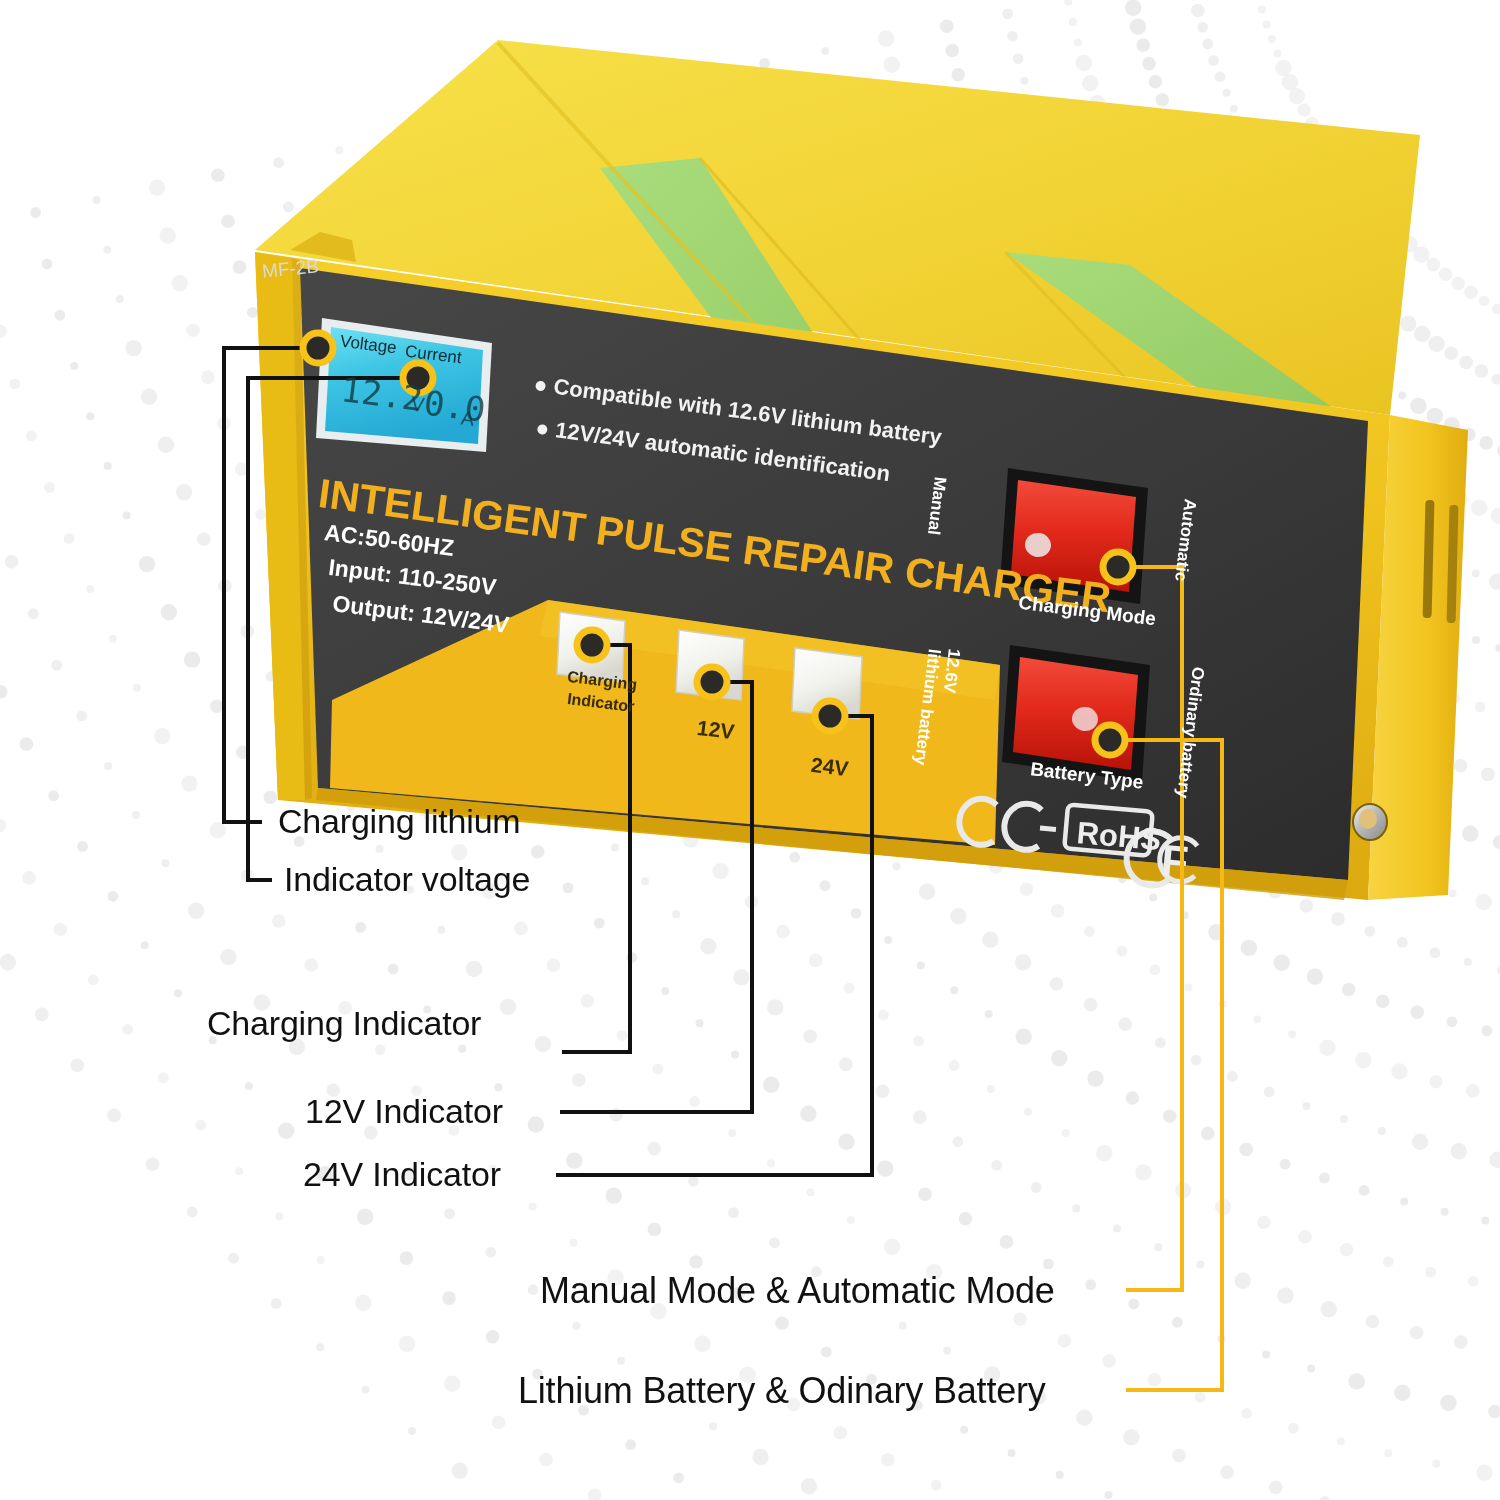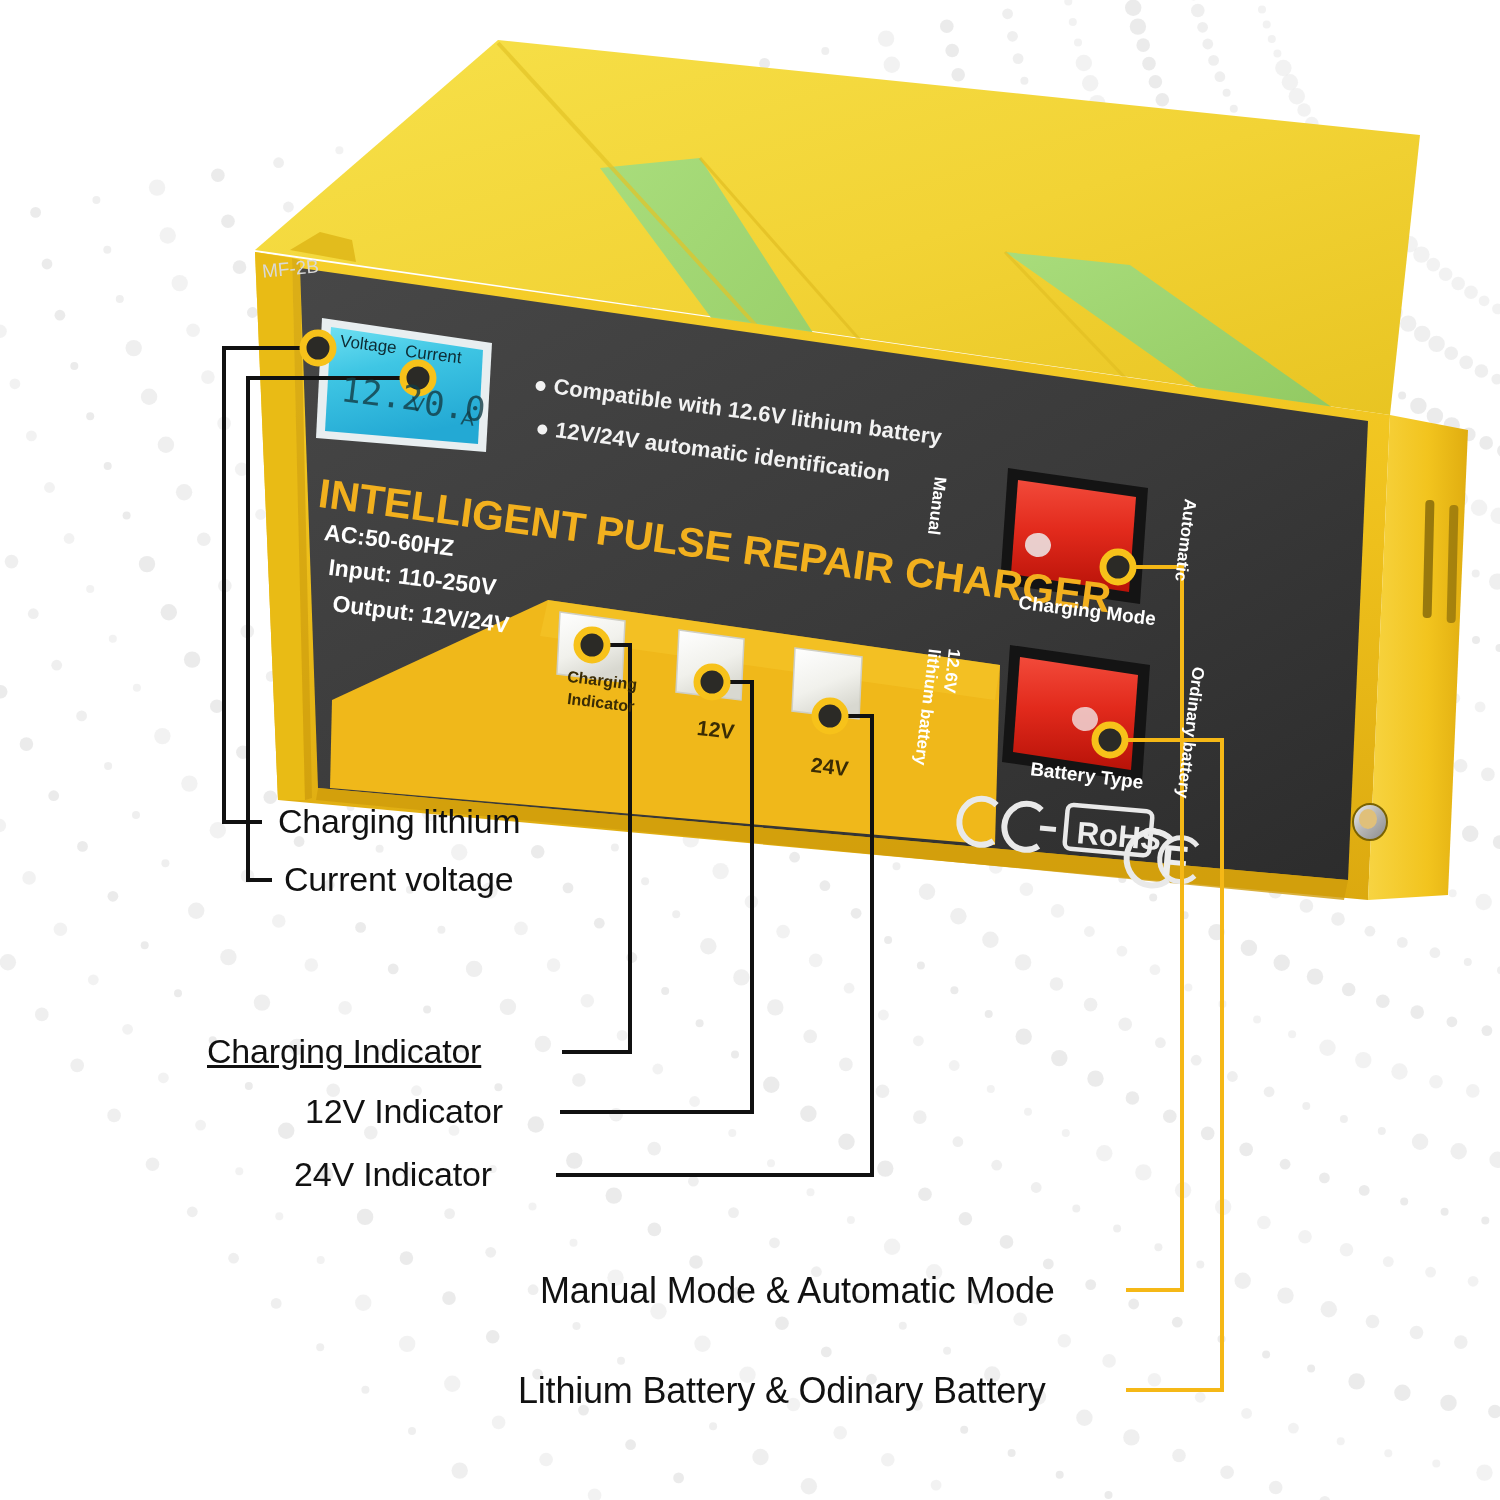--- a/index.html
+++ b/index.html
@@ -1164,25 +1164,25 @@
   <div class="devtext sw-label" style="left:1030px;top:765px;transform:rotate(7deg);">Battery Type</div>
 
   <div class="devtext side-label" style="left:950px;top:478px;transform:rotate(97deg);transform-origin:left top;">Manual</div>
   <div class="devtext side-label" style="left:1200px;top:500px;transform:rotate(97deg);transform-origin:left top;">Automatic</div>
   <div class="devtext side-label" style="left:964px;top:650px;transform:rotate(97deg);transform-origin:left top;">12.6V</div>
   <div class="devtext side-label" style="left:944px;top:650px;transform:rotate(97deg);transform-origin:left top;">lithium battery</div>
   <div class="devtext side-label" style="left:1208px;top:668px;transform:rotate(97deg);transform-origin:left top;">Ordinary battery</div>
 
   <div class="clabel" style="left:278px;top:802px;">Charging lithium</div>
 
-  <div class="clabel" style="left:284px;top:860px;">Current voltage</div>
-
-  <div class="clabel" style="left:207px;top:1032px;text-decoration:underline;">Charging Indicator</div>
+  <div class="clabel" style="left:284px;top:860px;">Indicator voltage</div>
+
+  <div class="clabel" style="left:207px;top:1004px;">Charging Indicator</div>
 
   <div class="clabel" style="left:305px;top:1092px;">12V Indicator</div>
 
-  <div class="clabel" style="left:294px;top:1155px;">24V Indicator</div>
+  <div class="clabel" style="left:303px;top:1155px;">24V Indicator</div>
 
   <div class="clabel big" style="left:540px;top:1270px;">Manual Mode &amp; Automatic Mode</div>
 
   <div class="clabel big" style="left:518px;top:1370px;">Lithium Battery &amp; Odinary Battery</div>
 
 </div>
 
 </body></html>

